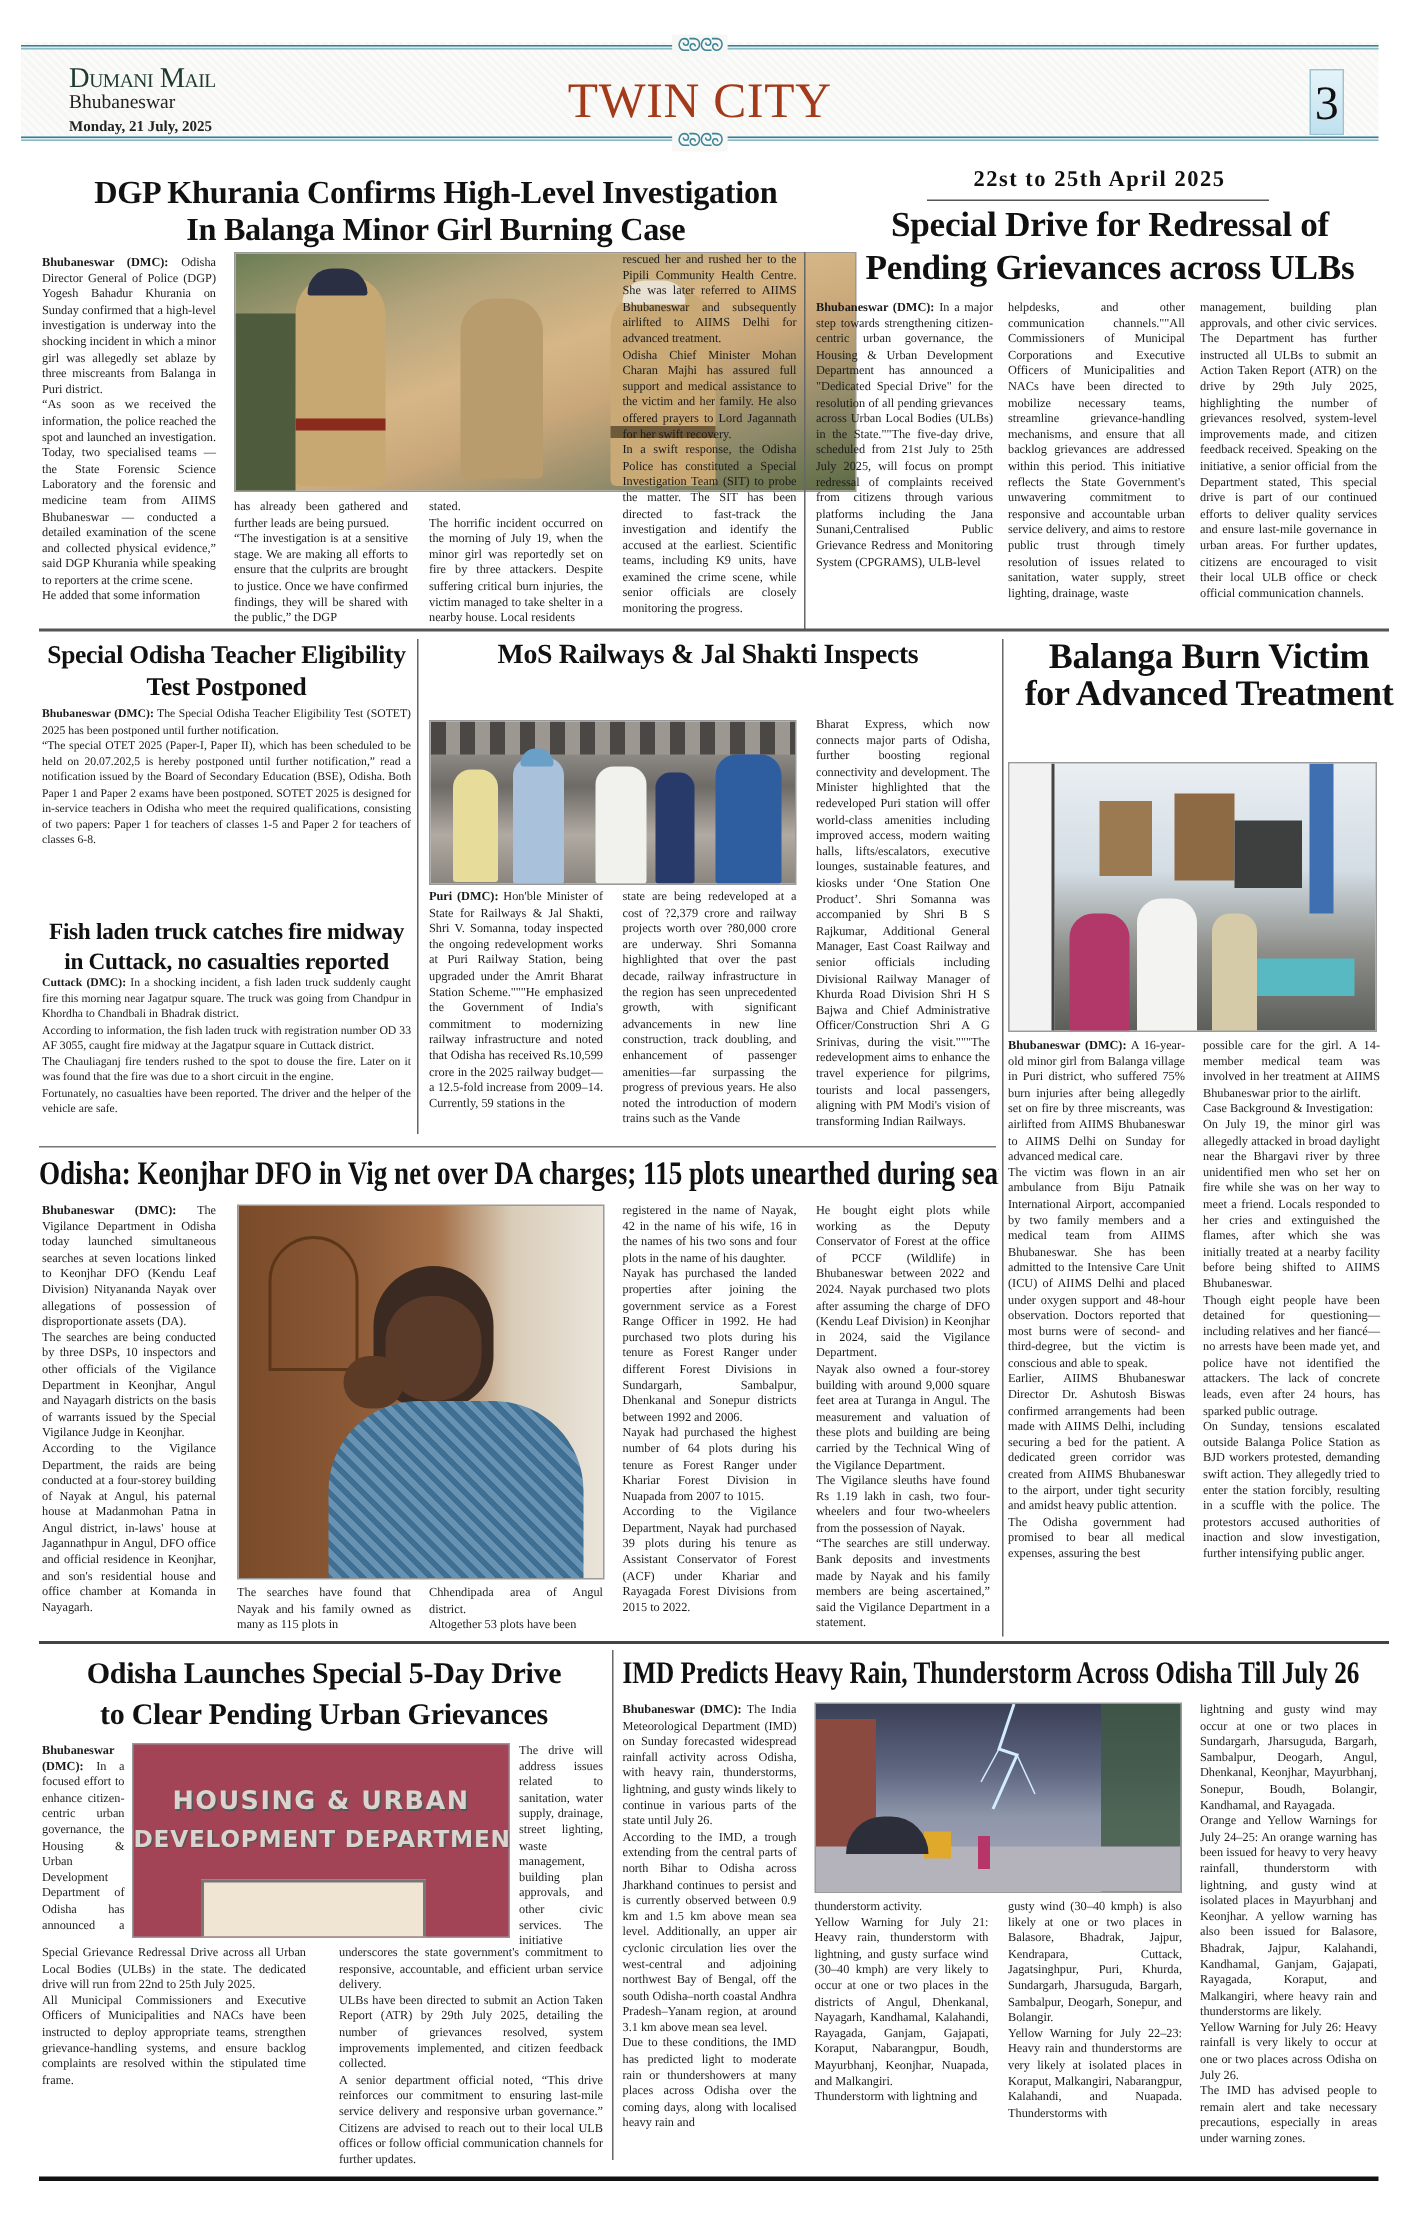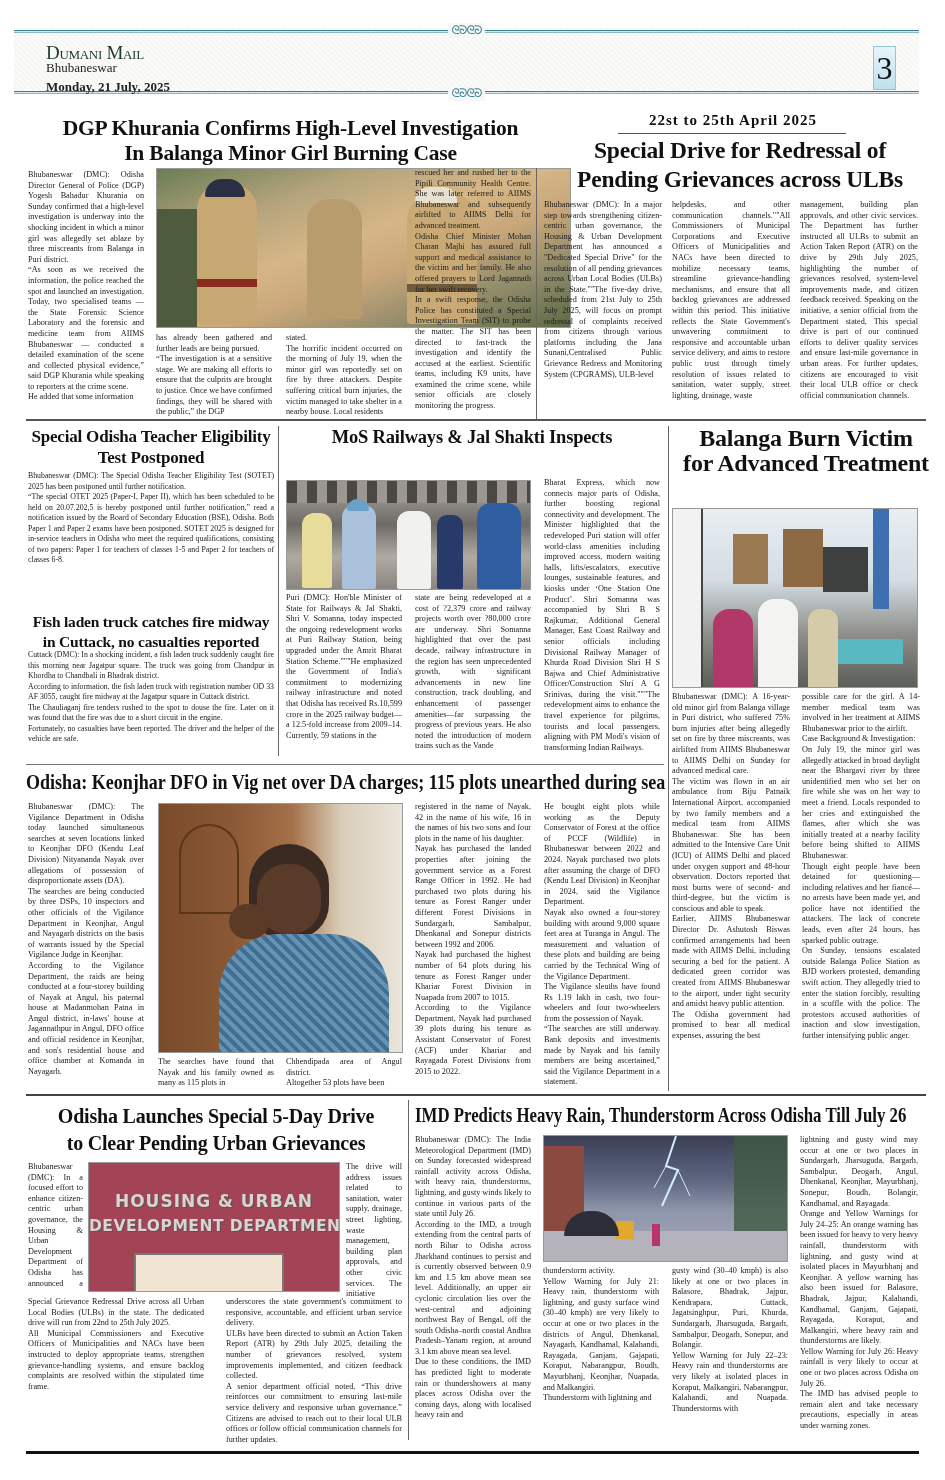--- a/index.html
+++ b/index.html
@@ -1,21 +1,21 @@
 <!DOCTYPE html>
 <html><head>
 <meta charset="utf-8">
 <style>
 *{box-sizing:border-box;margin:0;padding:0}
 html,body{width:945px;height:1480px;background:#fff;overflow:hidden}
 body{font-family:"Liberation Serif",serif;color:#1a1a1a;position:relative}
 .abs{position:absolute}
 .txt{font-size:8.2px;line-height:10.6px;text-align:justify;hyphens:none}
 .txt p{margin:0}
-.txt b{font-weight:normal}
+.txt b{font-weight:bold}
 .hl{font-family:"Liberation Serif",serif;font-weight:bold;text-align:center;color:#111;letter-spacing:-0.2px}
 .cond{font-family:"Liberation Serif",serif;font-weight:bold;transform-origin:left top}
 .vrule{position:absolute;width:1px;background:#666}
 .hrule{position:absolute;height:1px;background:#888}
 .photo{position:absolute;overflow:hidden;border:1px solid #999}
 
 
 #masthead{left:14px;top:28px;width:905px;height:66px;background:repeating-linear-gradient(45deg,#f6f6f4 0 2px,#fbfbfa 2px 4px)}
 .mh-line{position:absolute;left:0;right:0;height:3px;border-top:1px solid #3d7d8b;border-bottom:1px solid #8ab9c6;background:#d6eaef}
 .ornament{position:absolute;left:50%;transform:translateX(-50%);color:#3d8597;font-size:12px;background:#f7f7f5;padding:0 4px;letter-spacing:-1px}
@@ -23,21 +23,22 @@
 </head>
 <body>
 
 <div id="masthead" class="abs">
   <div class="mh-line" style="top:2px"></div>
   <div class="ornament" style="top:-5px">ᘓᘐᘓᘐ</div>
   <div class="mh-line" style="bottom:0"></div>
   <div class="ornament" style="bottom:-7px">ᘓᘐᘓᘐ</div>
   <div class="abs" style="left:32px;top:14px;font-size:19px;font-variant:small-caps;color:#1d3b2a;letter-spacing:-0.3px">Dumani Mail</div>
   <div class="abs" style="left:32px;top:32px;font-size:13px;color:#222">Bhubaneswar</div>
-  <div class="abs" style="left:32px;top:51px;font-size:13px;font-weight:bold;color:#222">Monday, 21 July, 2025</div>
+  <div class="abs" style="left:32px;top:51px;font-size:10px;font-weight:bold;color:#222">Monday, 21 July, 2025</div>
+  <div class="abs" style="left:0;right:0;top:22px;text-align:center;font-size:33px;color:#a33a1a;letter-spacing:0.5px">TWIN CITY</div>
   <div class="abs" style="left:859px;top:18px;width:23px;height:44px;background:linear-gradient(#e6f4fa,#bfe0ee);border:1px solid #9cc3d3;text-align:center;font-size:32px;line-height:42px;color:#111">3</div>
 </div>
 
 <div class="abs hl" style="left:18px;top:116px;width:545px;font-size:21.5px;line-height:25px">
   <div>DGP Khurania Confirms High-Level Investigation</div>
   <div>In Balanga Minor Girl Burning Case</div>
 </div>
 <div class="abs txt" style="left:28px;top:170px;width:116px">
   <p><b>Bhubaneswar (DMC):</b><span> Odisha Director General of Police (DGP) Yogesh Bahadur Khurania on Sunday confirmed that a high-level investigation is underway into the shocking incident in which a minor girl was allegedly set ablaze by three miscreants from Balanga in Puri district.</span></p>
   <p>“As soon as we received the information, the police reached the spot and launched an investigation. Today, two specialised teams — the State Forensic Science Laboratory and the forensic and medicine team from AIIMS Bhubaneswar — conducted a detailed examination of the scene and collected physical evidence,” said DGP Khurania while speaking to reporters at the crime scene.</p>

